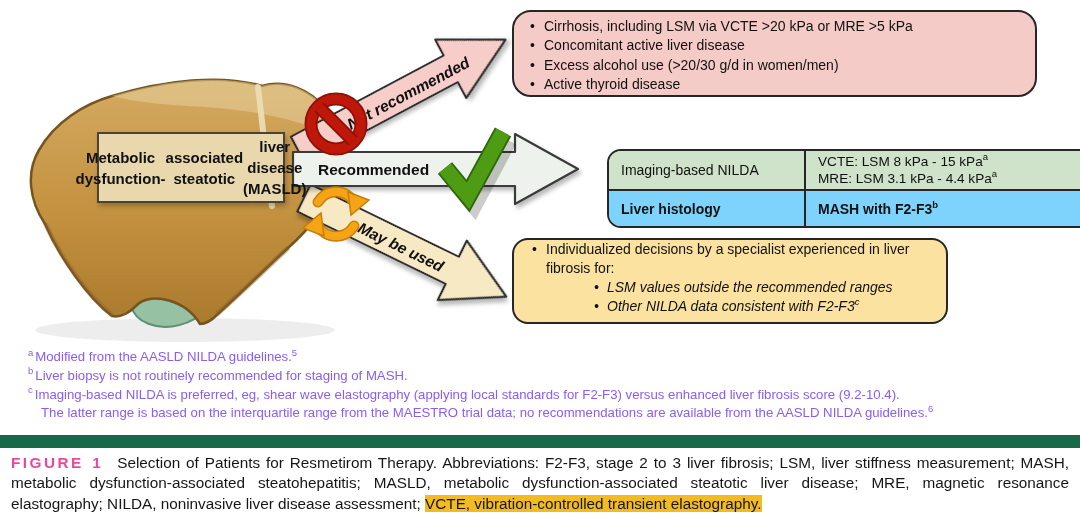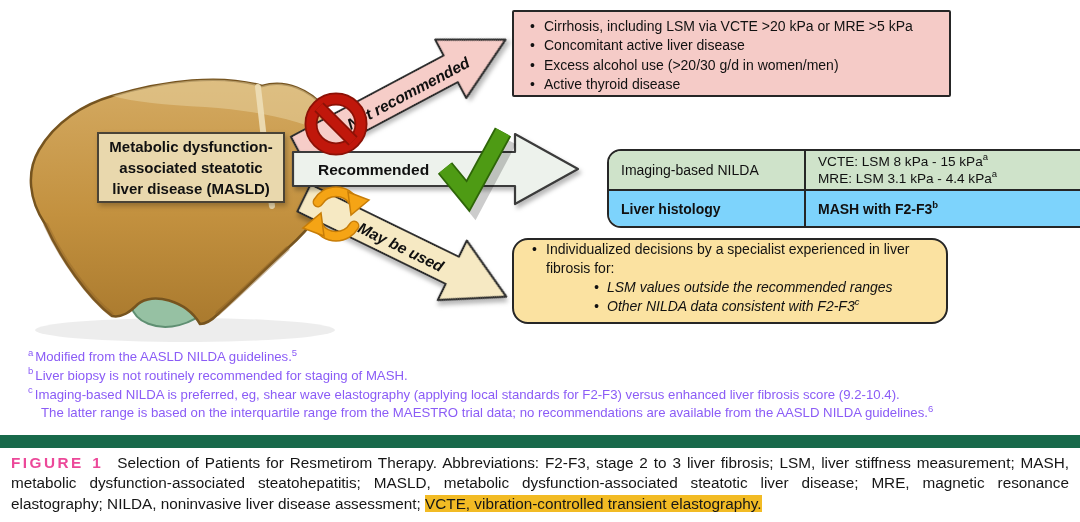--- a/index.html
+++ b/index.html
@@ -7,28 +7,28 @@
     position:relative;width:1080px;height:522px;background:#ffffff;overflow:hidden;
     font-family:"Liberation Sans","DejaVu Sans",sans-serif;color:#111;
   }
   .abs{position:absolute;}
   svg text{font-family:"Liberation Sans","DejaVu Sans",sans-serif;}
 
   
   .masld-box{
     left:97px;top:132px;width:188px;height:71px;
     background:#e9d8ad;border:2px solid #4a4336;box-sizing:border-box;
-    display:flex;flex-direction:column;justify-content:center;align-items:center;
+    display:flex;flex-direction:row;justify-content:center;align-items:center;
     box-shadow:2px 3px 5px rgba(0,0,0,0.25);
   }
   .masld-box span{display:block;font-weight:bold;font-size:15px;line-height:21px;text-align:center;}
 
   
   .callout{box-sizing:border-box;border:2px solid #262626;}
-  .pink-box{left:512px;top:10px;width:439px;height:87px;background:#f5cbc7;border-radius:2px;padding:5px 12px 4px 14px;}
+  .pink-box{left:512px;top:10px;width:525px;height:87px;background:#f5cbc7;border-radius:19px;padding:5px 12px 4px 14px;}
   .pink-box ul{margin:0;padding:0;list-style:none;}
   .pink-box li{position:relative;padding-left:16px;font-size:14px;line-height:19.4px;}
   .bul::before{content:"\2022";position:absolute;left:2px;top:0;}
 
   .yellow-box{left:512px;top:238px;width:436px;height:86px;background:#fbe2a1;border-radius:16px;padding:0 10px 4px 16px;}
   .yellow-box .main-item{position:relative;padding-left:16px;font-size:14px;line-height:19px;max-width:404px;}
   .yellow-box ul{margin:0;padding:0 0 0 62px;list-style:none;font-style:italic;}
   .yellow-box ul li{position:relative;padding-left:15px;font-size:14px;line-height:19px;}
 
   

